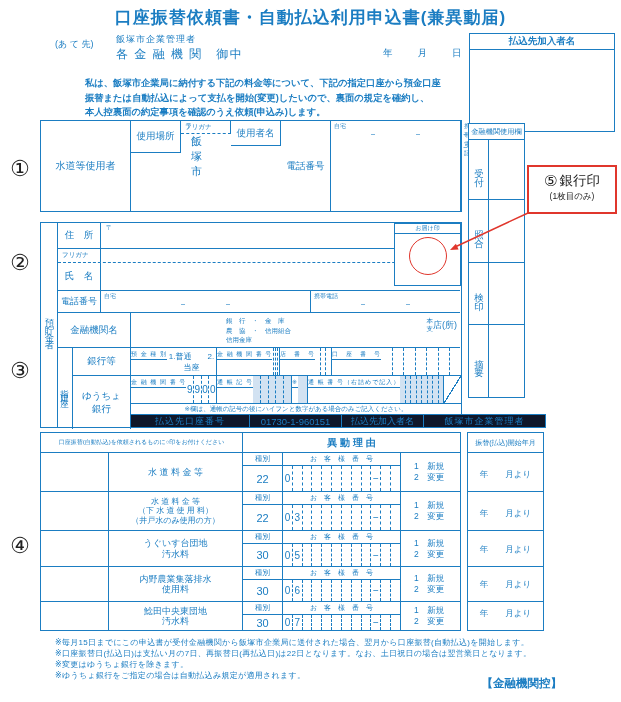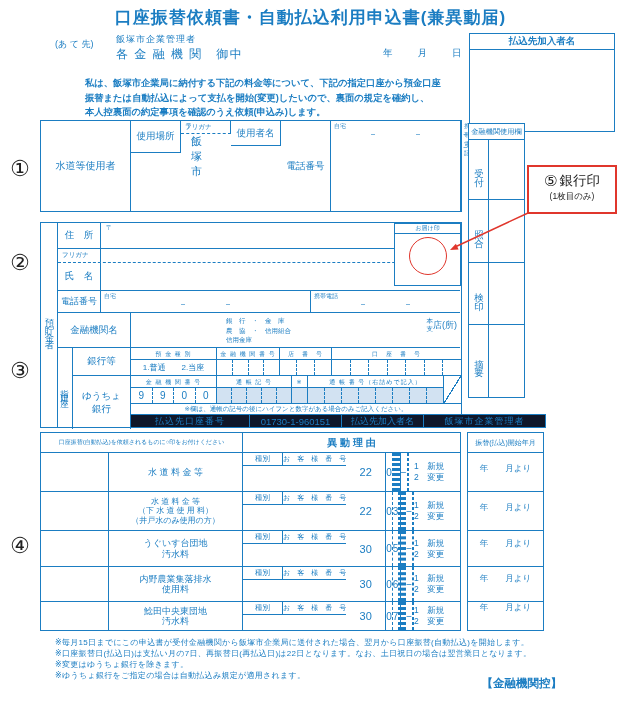--- a/index.html
+++ b/index.html
@@ -17,41 +17,41 @@
   .br{border-right:1px solid var(--blue)}
   .bb{border-bottom:1px solid var(--blue)}
   .bbd{border-bottom:1px dashed var(--blue)}
   .cen{display:flex;align-items:center;justify-content:center;text-align:center}
   .pre{white-space:pre-line}
   .vtext{writing-mode:vertical-rl;text-orientation:upright}
   .title{top:6px;left:0;width:100%;text-align:center;font-size:17px;font-weight:bold;letter-spacing:1px}
   .sm{font-size:6.5px}
   .tiny{font-size:6px}
   .lblcell{display:flex;align-items:center;justify-content:center;text-align:center;font-size:9.5px}
-  .grp{display:flex;flex-direction:column}
+  .grp{display:flex;}
   .grp-h{height:12px;border-bottom:1px solid var(--blue);font-size:6px;letter-spacing:1px;text-align:center;line-height:12px;overflow:hidden;white-space:nowrap}
   .grp-b{flex:1;display:flex}
   .cells{display:flex;width:100%;height:100%}
   .cell{flex:1;display:flex;align-items:center;justify-content:center;font-size:10px}
   .cell+.cell{border-left:1px dashed var(--blue)}
   .shaded .cell{background:var(--fill)}
   .num{font-size:22px;color:var(--dark);line-height:1}
   .frow{display:flex;border-bottom:1px solid var(--blue)}
   .frow:last-child{border-bottom:none}
   .fc1{width:68px;border-right:1px solid var(--blue)}
   .fc2{width:134px;border-right:1px solid var(--blue);display:flex;align-items:center;justify-content:center;text-align:center;font-size:9px;line-height:10.5px}
-  .fmid{width:157px;display:flex;flex-direction:row}
+  .fmid{width:157px;display:flex;flex-direction:column}
   .fband1{height:13px;display:flex;border-bottom:1px solid var(--blue)}
   .fband1 .ft{width:40px;border-right:1px solid var(--blue);font-size:7.5px;text-align:center;line-height:12px}
   .fband1 .fch{flex:1;font-size:7px;text-align:center;line-height:12px;overflow:hidden;white-space:nowrap}
   .fband2{flex:1;display:flex}
   .fband2 .ftv{width:40px;border-right:1px solid var(--blue);display:flex;align-items:center;justify-content:center;font-size:11px}
   .fband2 .fcl{flex:1}
   .fc5{flex:1;border-left:1px solid var(--blue);display:flex;align-items:center;font-size:8.5px;line-height:11px;padding-left:13px;white-space:pre-line}
-  .scell{border-bottom:1px solid var(--blue);display:flex;align-items:flex-end;justify-content:center;font-size:8.5px;padding-bottom:16px}
+  .scell{border-bottom:1px solid var(--blue);display:flex;align-items:flex-end;justify-content:center;font-size:8.5px;padding-bottom:10px}
   .scell:last-child{border-bottom:none}
   .diag{background:linear-gradient(to bottom right,transparent 48%,var(--blue) 48%,var(--blue) 52%,transparent 52%)}
   .footline{font-size:8px;line-height:11px;letter-spacing:0.3px}
 </style>
 </head>
 <body>
 
 <div class="page">
 
   <div class="abs title">口座振替依頼書・自動払込利用申込書(兼異動届)</div>

